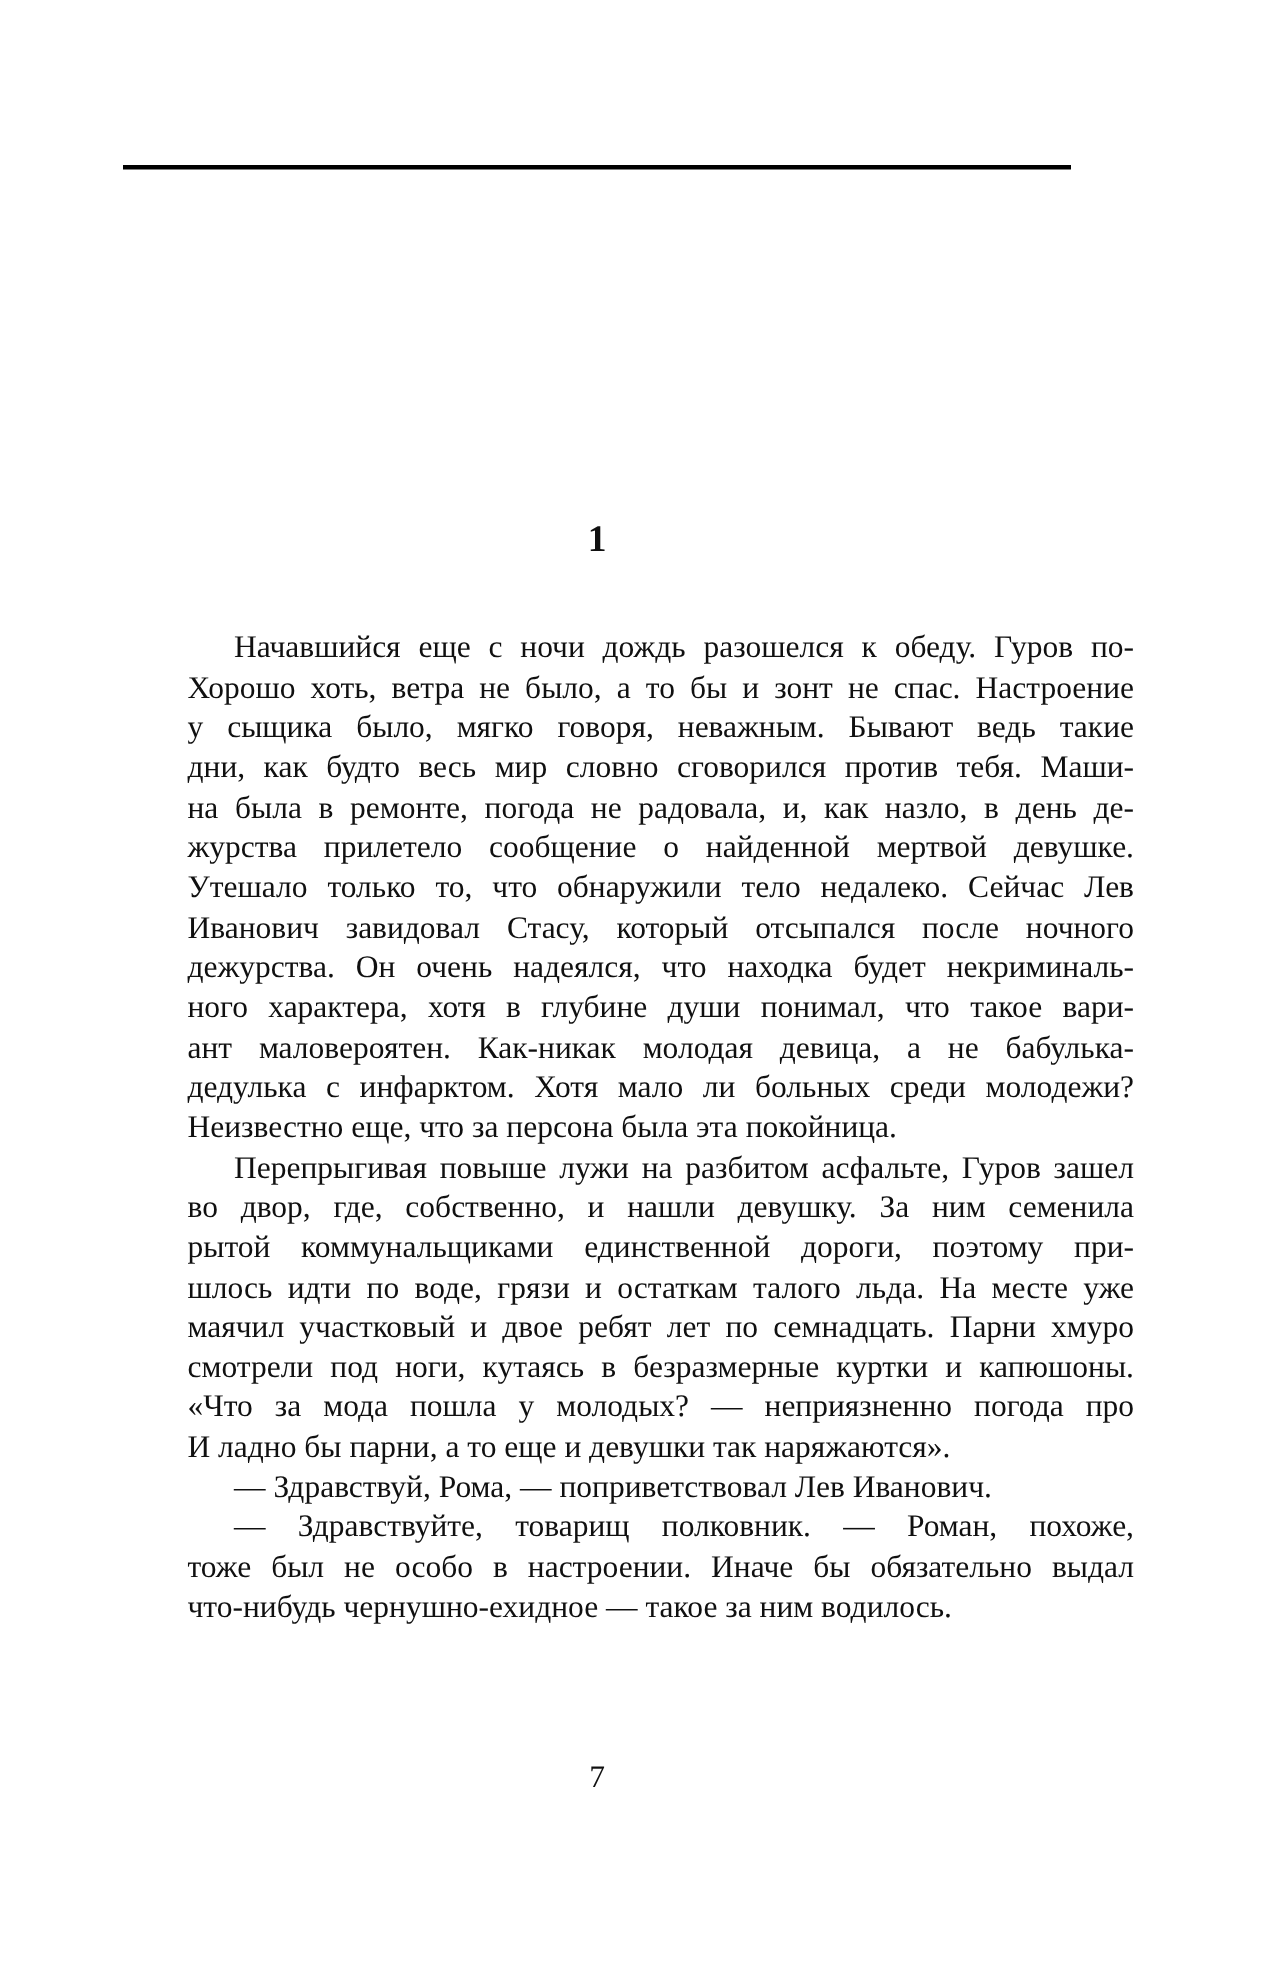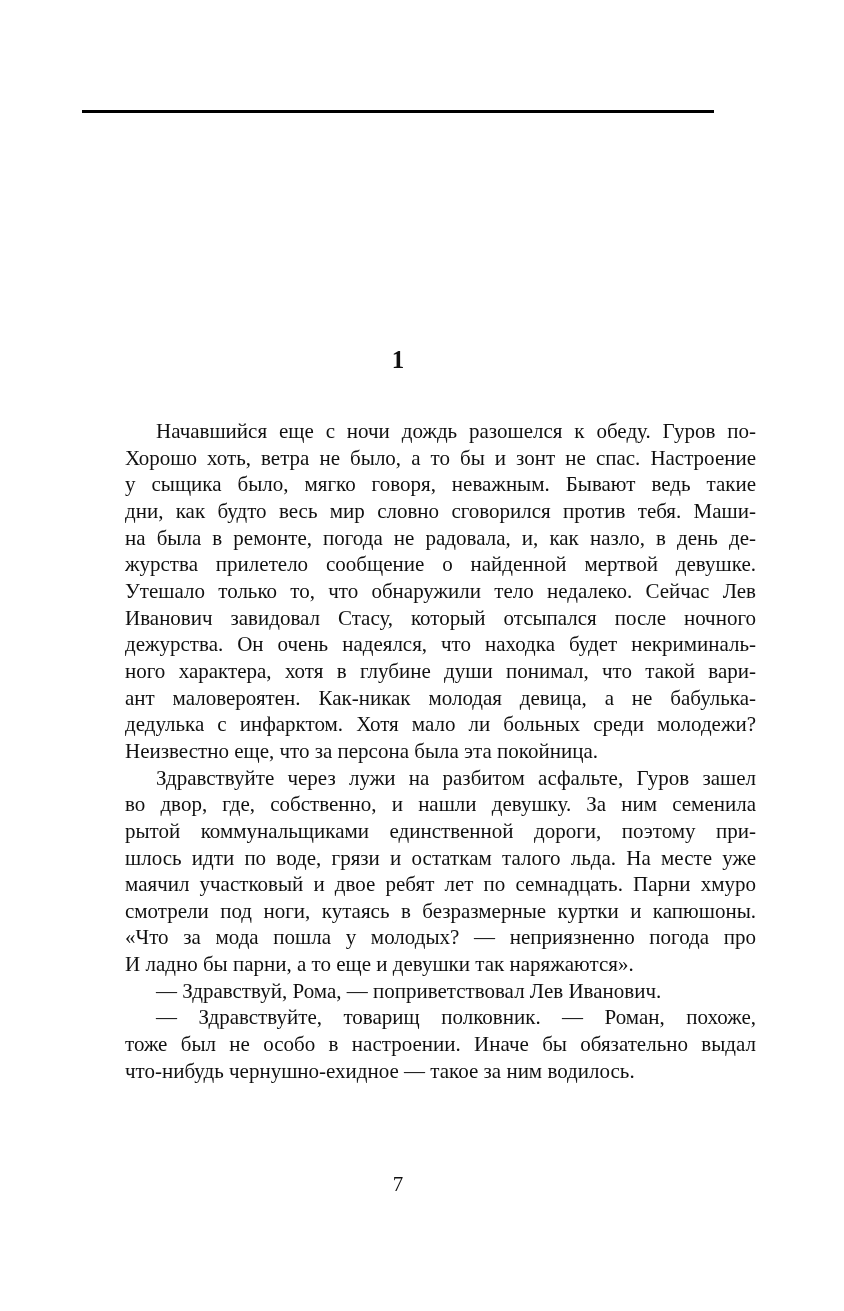--- a/index.html
+++ b/index.html
@@ -79,27 +79,27 @@
       <div class="paragraph">
         <div class="text-line first">Начавшийся еще с ночи дождь разошелся к обеду. Гуров по-</div>
         <div class="text-line">Хорошо хоть, ветра не было, а то бы и зонт не спас. Настроение</div>
         <div class="text-line">у сыщика было, мягко говоря, неважным. Бывают ведь такие</div>
         <div class="text-line">дни, как будто весь мир словно сговорился против тебя. Маши-</div>
         <div class="text-line">на была в ремонте, погода не радовала, и, как назло, в день де-</div>
         <div class="text-line">журства прилетело сообщение о найденной мертвой девушке.</div>
         <div class="text-line">Утешало только то, что обнаружили тело недалеко. Сейчас Лев</div>
         <div class="text-line">Иванович завидовал Стасу, который отсыпался после ночного</div>
         <div class="text-line">дежурства. Он очень надеялся, что находка будет некриминаль-</div>
-        <div class="text-line">ного характера, хотя в глубине души понимал, что такой вари-</div>
+        <div class="text-line">ного характера, хотя в глубине души понимал, что такое вари-</div>
         <div class="text-line">ант маловероятен. Как-никак молодая девица, а не бабулька-</div>
         <div class="text-line">дедулька с инфарктом. Хотя мало ли больных среди молодежи?</div>
         <div class="text-line last">Неизвестно еще, что за персона была эта покойница.</div>
       </div>
       <div class="paragraph">
-        <div class="text-line first">Здравствуйте через лужи на разбитом асфальте, Гуров зашел</div>
+        <div class="text-line first">Перепрыгивая повыше лужи на разбитом асфальте, Гуров зашел</div>
         <div class="text-line">во двор, где, собственно, и нашли девушку. За ним семенила</div>
         <div class="text-line">рытой коммунальщиками единственной дороги, поэтому при-</div>
         <div class="text-line">шлось идти по воде, грязи и остаткам талого льда. На месте уже</div>
         <div class="text-line">маячил участковый и двое ребят лет по семнадцать. Парни хмуро</div>
         <div class="text-line">смотрели под ноги, кутаясь в безразмерные куртки и капюшоны.</div>
         <div class="text-line">«Что за мода пошла у молодых? — неприязненно погода про</div>
         <div class="text-line last">И ладно бы парни, а то еще и девушки так наряжаются».</div>
       </div>
       <div class="paragraph">
         <div class="text-line first last">— Здравствуй, Рома, — поприветствовал Лев Иванович.</div>

